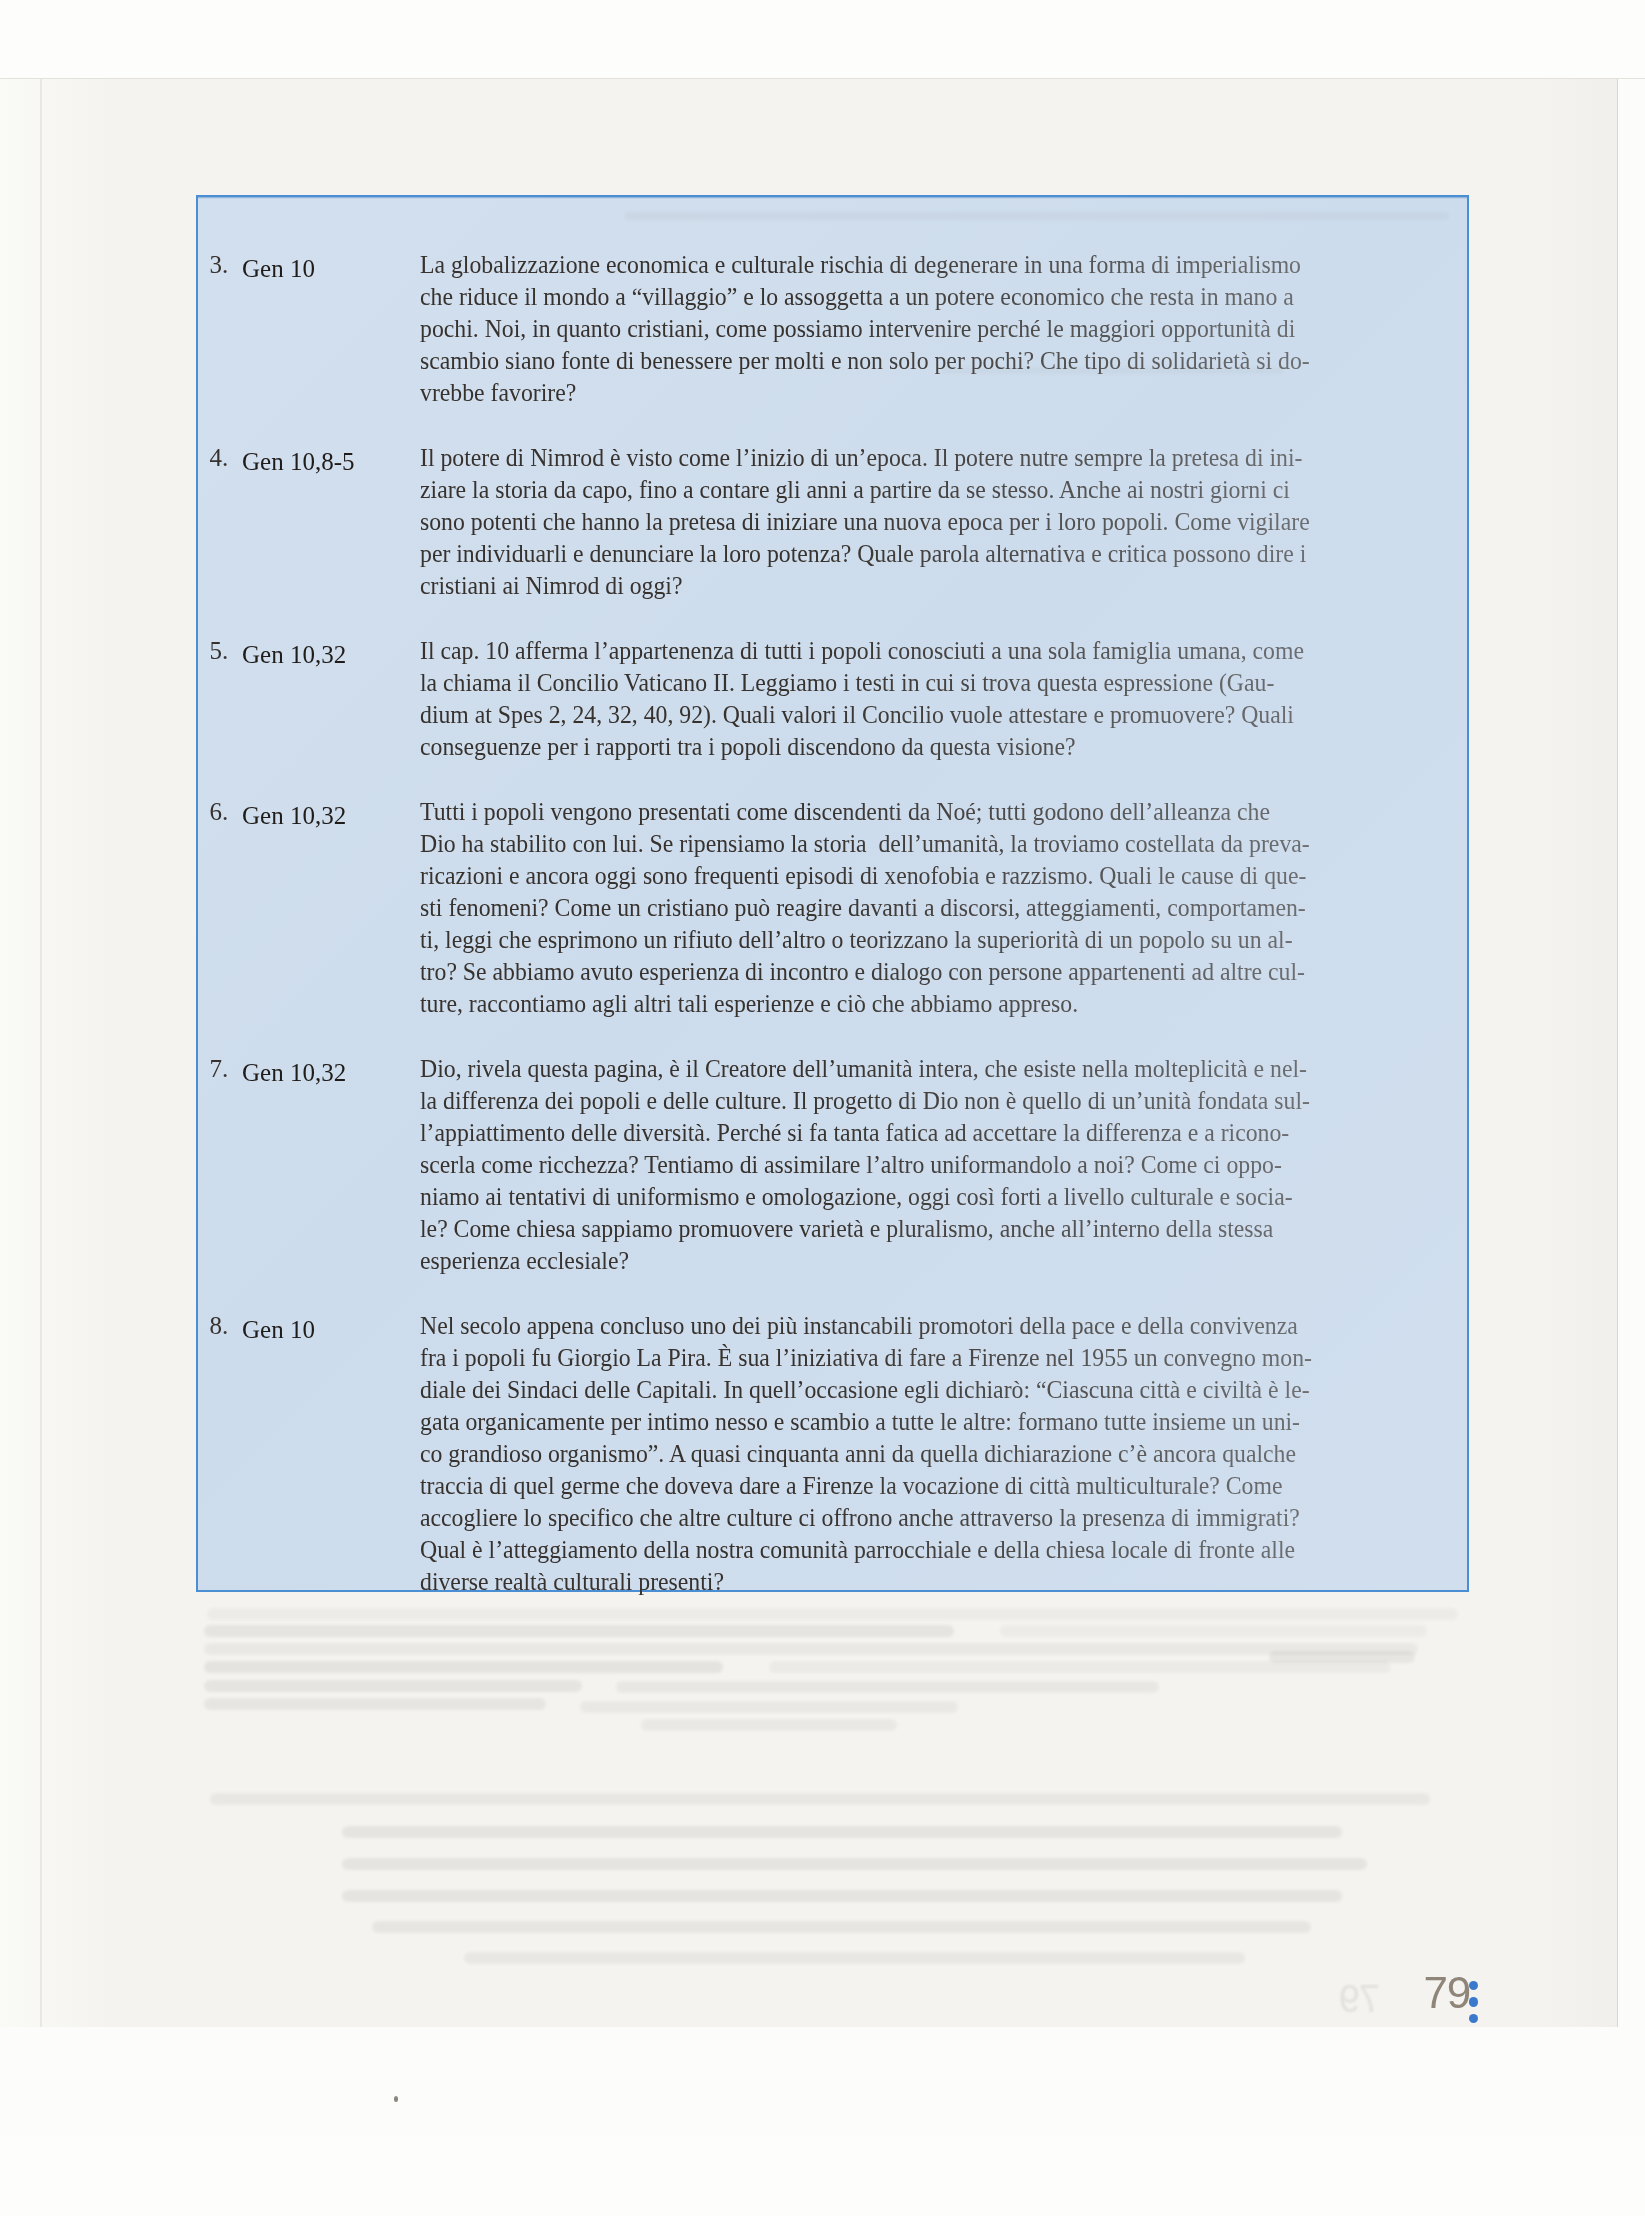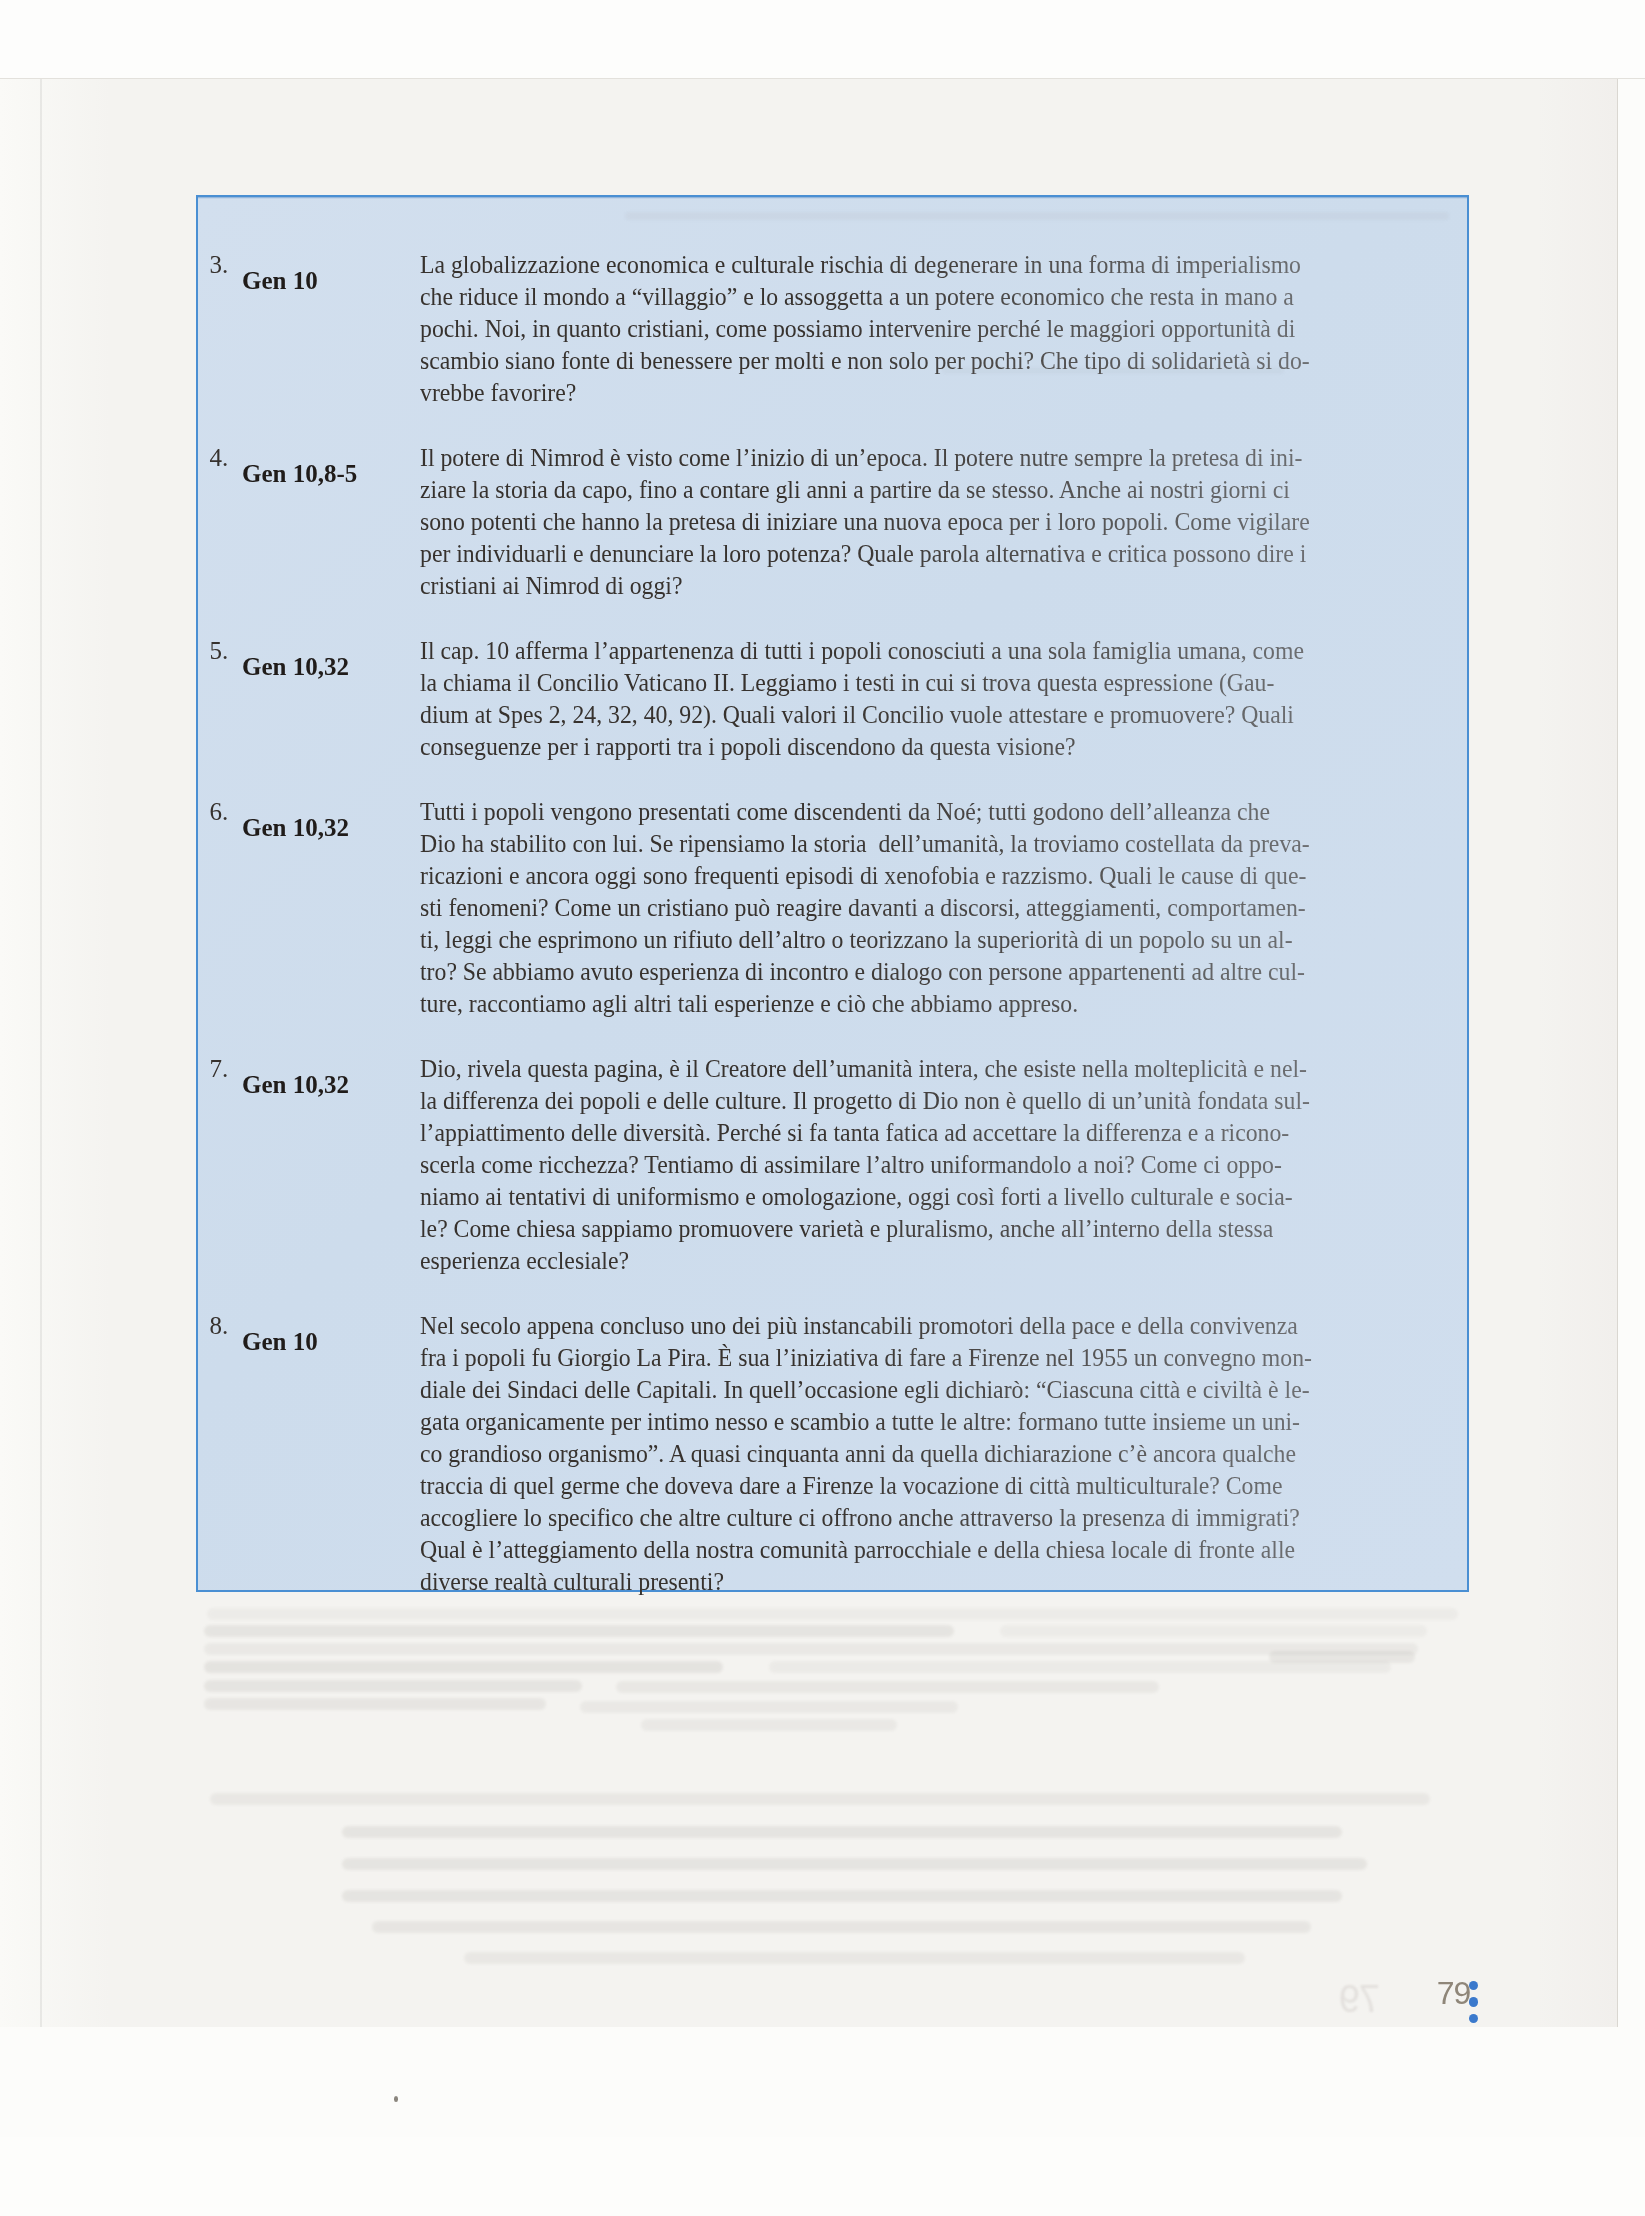--- a/index.html
+++ b/index.html
@@ -26,21 +26,21 @@
   
   .qbox{position:absolute;left:196px;top:116px;width:1269px;height:1393px;
         border:2.4px solid #4a8fd3;
         background:linear-gradient(135deg,#d2dfee 0%,#cddcec 45%,#d0deee 100%);
         box-shadow:inset 0 1.2px 0 rgba(40,110,185,.35);}
   .qlist{position:absolute;left:0;top:52px;width:1269px;}
   .q-row{position:relative;padding-left:222px;padding-right:22px;margin-bottom:33px;
          font-size:25px;line-height:32px;color:#37322e;}
   .q-row:last-child{margin-bottom:0;}
   .q-num{position:absolute;left:11.6px;top:0;}
-  .q-ref{position:absolute;left:44px;top:16px;font-weight:bold;color:#201c1a;white-space:nowrap;}
+  .q-ref{position:absolute;left:44px;top:4px;font-weight:normal;color:#201c1a;white-space:nowrap;}
   .q-text{white-space:pre;transform:scaleX(.95);transform-origin:0 0;
           -webkit-mask-image:linear-gradient(90deg,#000 40%,rgba(0,0,0,.58) 100%);
           mask-image:linear-gradient(90deg,#000 40%,rgba(0,0,0,.58) 100%);}
 
   
   .smudge{position:absolute;background:rgba(110,105,100,.05);filter:blur(1.8px);border-radius:4.9px;}
   .s1{left:427px;top:14.6px;width:824px;height:8.5px;}
   .s2{left:744px;top:170px;width:342px;height:7.3px;background:rgba(110,105,100,.04);}
 
   
@@ -59,21 +59,21 @@
   .bA8{left:1269px;top:1572px;width:146px;opacity:.09;}
   .bB1{left:210px;top:1714px;width:1220px;opacity:.08;}
   .bB2{left:342px;top:1747px;width:1000px;opacity:.10;}
   .bB3{left:342px;top:1779px;width:1025px;opacity:.10;}
   .bB4{left:342px;top:1811px;width:1000px;opacity:.10;}
   .bB5{left:372px;top:1842px;width:939px;opacity:.09;}
   .bB6{left:464px;top:1873px;width:781px;opacity:.08;}
 
   
   .page-number{position:absolute;left:1391px;top:1895px;width:79px;text-align:right;
-               font-family:"Liberation Sans",sans-serif;font-size:32px;line-height:38px;
+               font-family:"Liberation Sans",sans-serif;font-size:44px;line-height:38px;
                color:#8f8679;letter-spacing:-1.2px;}
   .page-number-ghost{position:absolute;left:1340px;top:1901px;width:79px;text-align:right;
                font-family:"Liberation Sans",sans-serif;font-size:38px;line-height:38px;
                color:rgba(140,132,122,.16);letter-spacing:-1.2px;transform:scaleX(-1);filter:blur(1.2px);}
   .dots{position:absolute;left:1469px;top:1902px;width:9.8px;}
   .dot{width:9.2px;height:9.2px;border-radius:50%;background:#3b79cc;margin-bottom:7.3px;}
   .dot.faint{opacity:.45;}
 </style>
 </head>
 <body>

